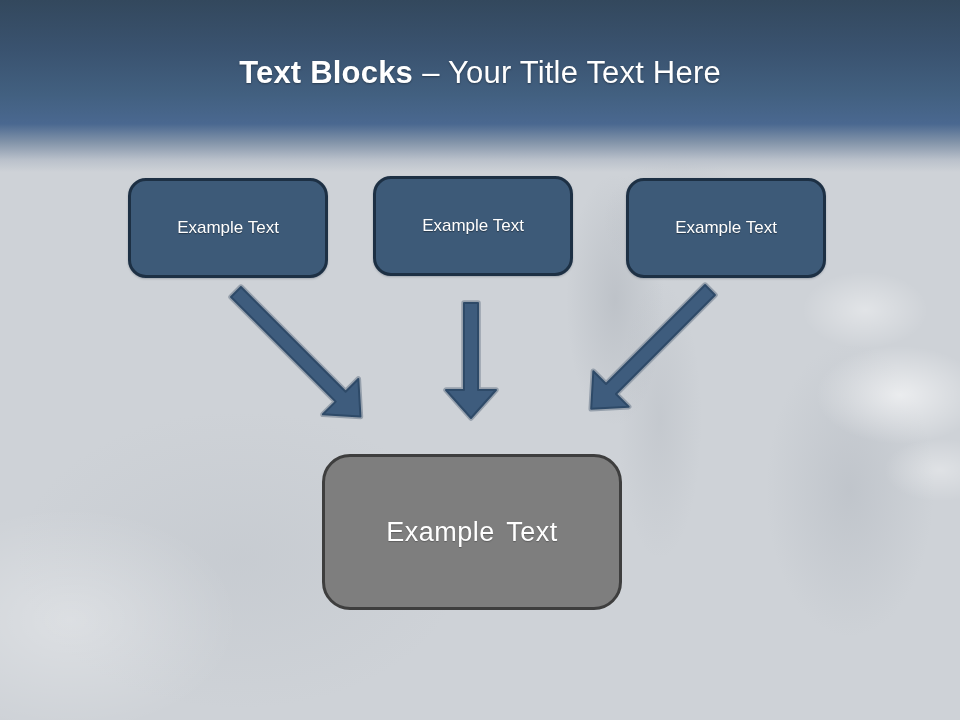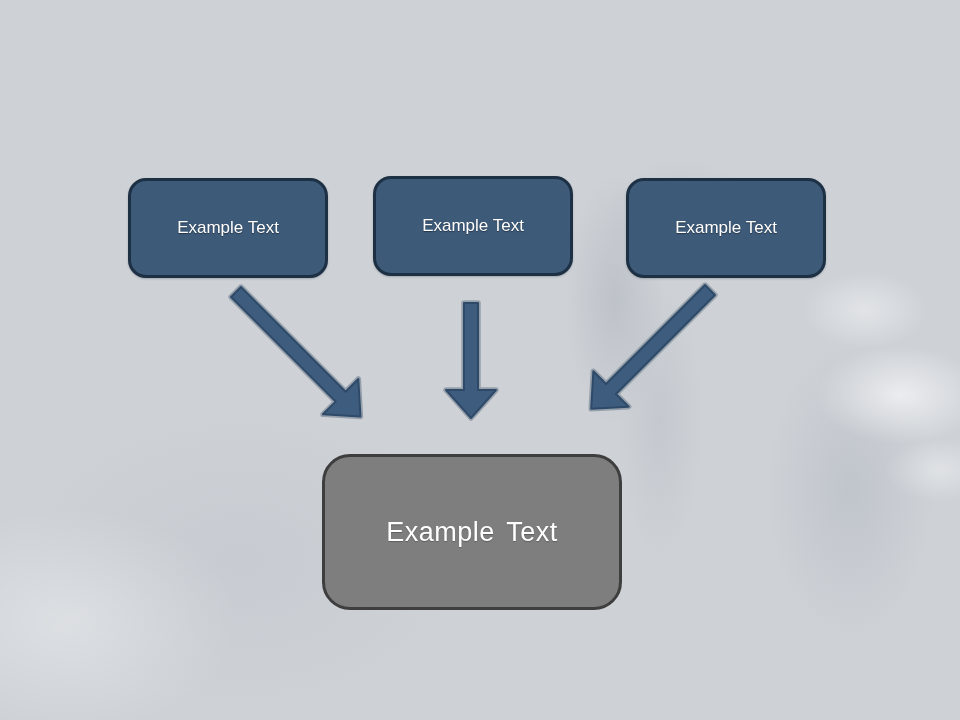--- a/index.html
+++ b/index.html
@@ -80,20 +80,23 @@
   
   .arrows{position:absolute;inset:0;}
 </style>
 </head>
 <body>
 
 <div class="slide">
 
   <div class="bg-art"></div>
 
+  <div class="header">
+    <h1 class="title"><span class="title-bold">Text Blocks</span><span class="title-rest">– Your Title Text Here</span></h1>
+  </div>
 
   <div class="tbox b1">
     <span>Example Text</span>
   </div>
   <div class="tbox b2">
     <span>Example Text</span>
   </div>
   <div class="tbox b3">
     <span>Example Text</span>
   </div>

